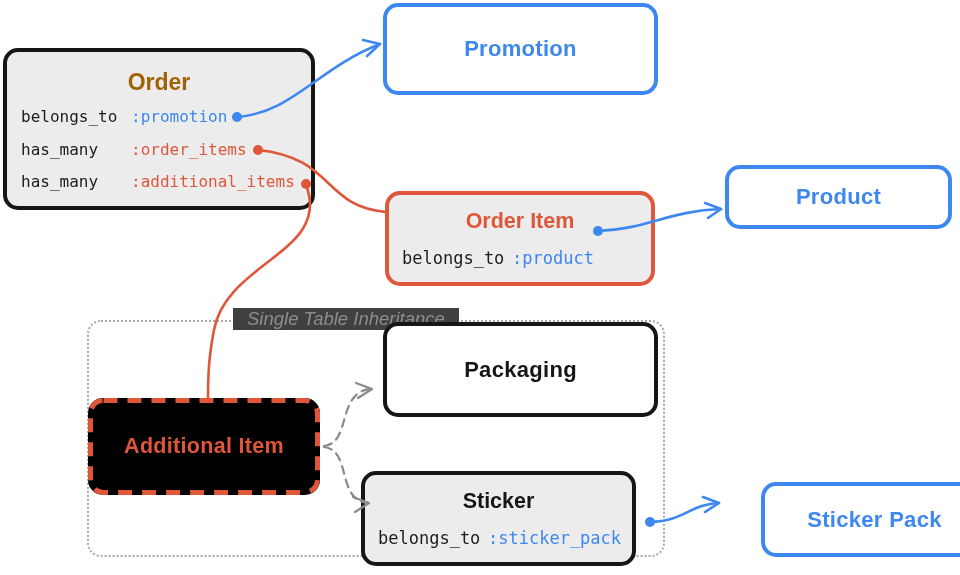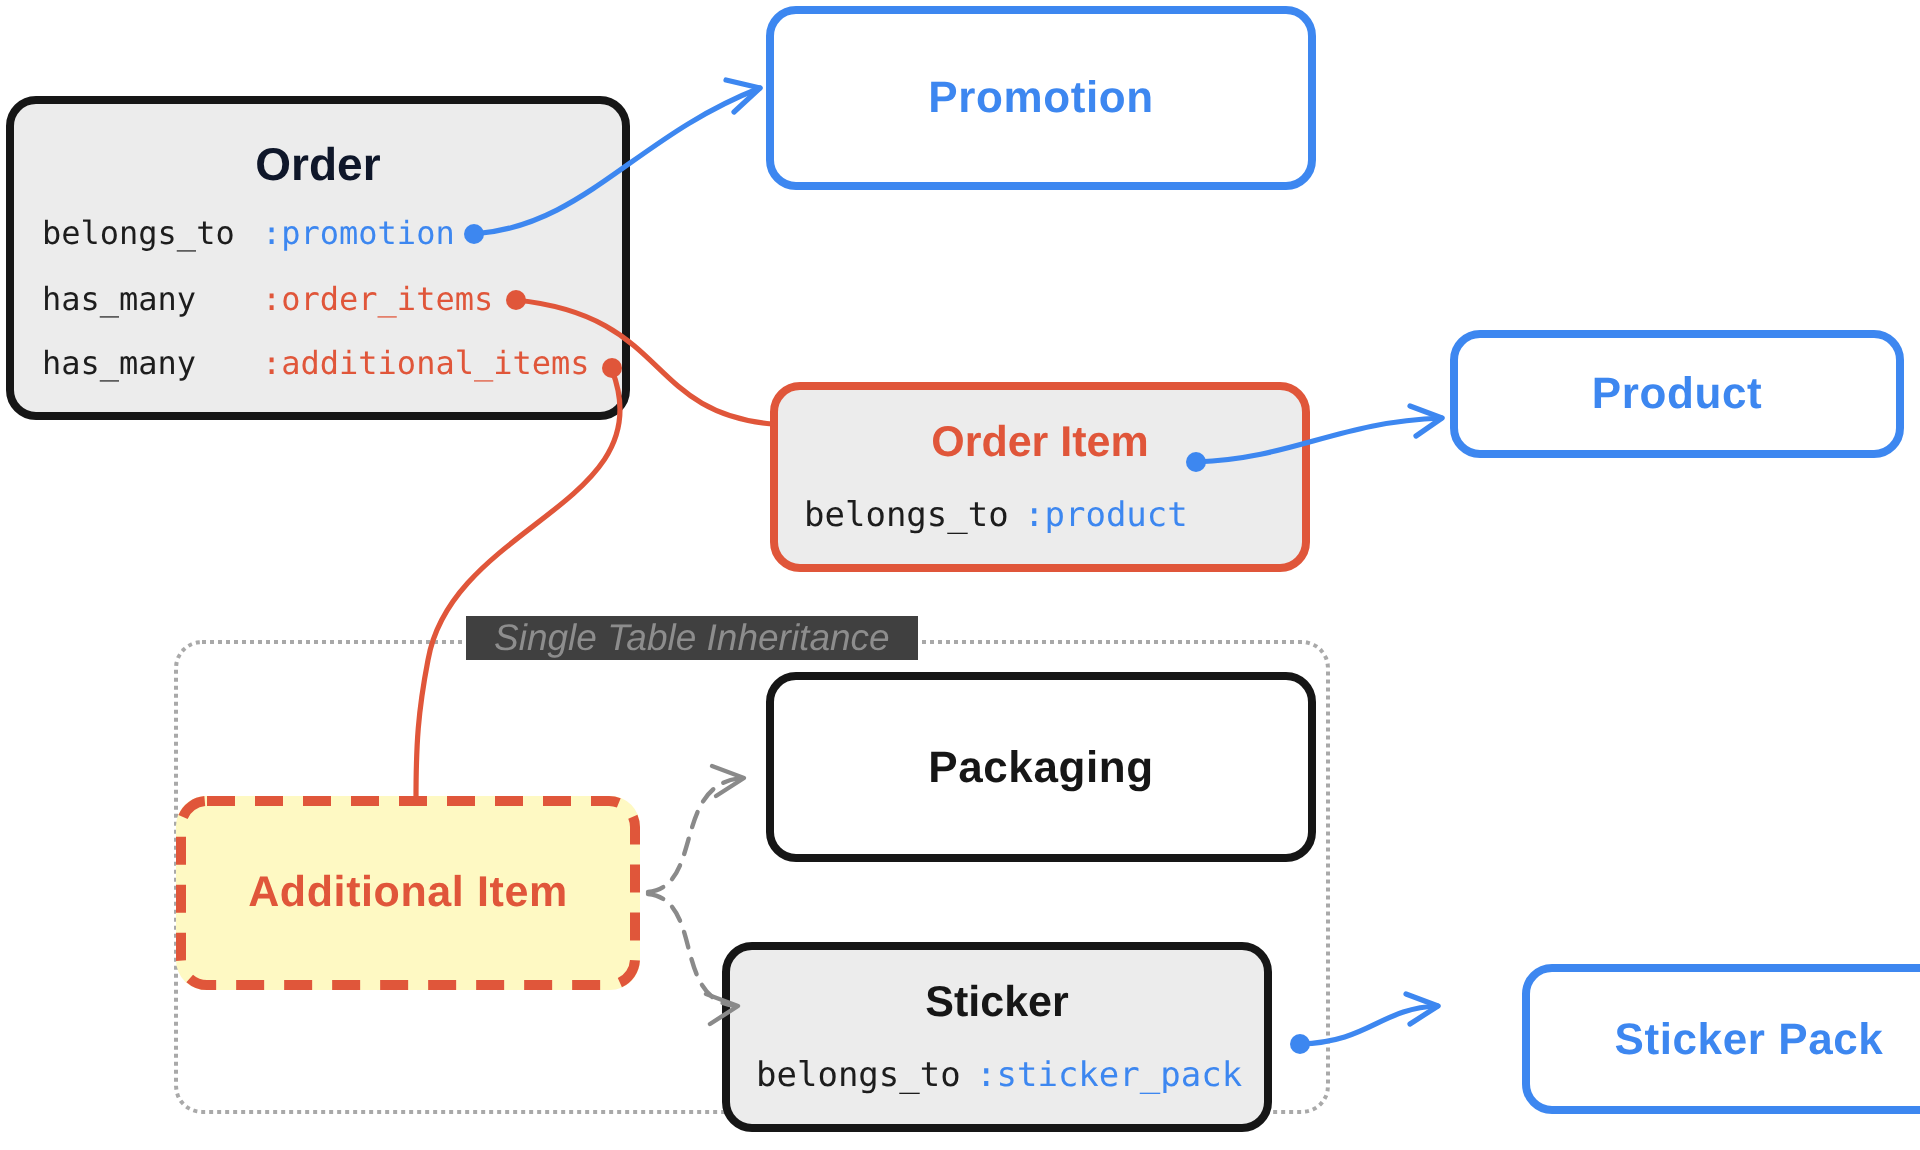--- a/index.html
+++ b/index.html
@@ -33,21 +33,21 @@
     letter-spacing: 0.3px;
     text-align: right;
   }
   .txt-blue   { color: #3d87f0; }
   .txt-orange { color: #e0563a; }
   .txt-black  { color: #161616; }
 
   
   #order-node .node-title {
     position: absolute; top: 17px; left: 0; right: 0;
-    text-align: center; font-size: 23px; font-weight: 700; color: #0f172a;
+    text-align: center; font-size: 23px; font-weight: 700; color: #a16207;
   }
   #order-node .assoc-rows {
     position: absolute; top: 49px; left: 14px; right: 6px;
     font-family: "DejaVu Sans Mono", monospace;
     font-size: 16px; line-height: 32.5px; color: #1d1d1d;
     white-space: nowrap;
   }
   .assoc-row .macro { display: inline-block; width: 110px; }
 
   
@@ -69,21 +69,21 @@
     z-index: 0;
   }
   #sti-label {
     position: absolute; top: -14px; left: 144px;
     background: #404040; padding: 0 14px;
     font-size: 18.5px; font-style: italic; color: #8d8d8d;
     white-space: nowrap; z-index: 2;
   }
 
   
-  #additional-item-node { background: #fef9c3; border-radius: 15px; }
+  #additional-item-node { background: #000000; border-radius: 15px; text-decoration: underline; }
   #additional-item-node .center-label { font-size: 21.5px; }
 
   #edges-overlay {
     position: absolute; left: 0; top: 0; z-index: 5;
     pointer-events: none;
   }
 </style>
 </head>
 <body>
 
@@ -120,21 +120,21 @@
   </div>
 
   <div id="sti-group">
     <div id="sti-label">Single Table Inheritance</div>
   </div>
 
   <div id="additional-item-node" class="node" style="left:88px; top:398px; width:232px; height:97px;">
     <div class="center-label txt-orange">Additional Item</div>
   </div>
 
-  <div class="node fill-white bd-black" style="left:383px; top:336px; width:275px; height:95px;">
+  <div class="node fill-white bd-black" style="left:383px; top:322px; width:275px; height:95px;">
     <div class="center-label txt-black">Packaging</div>
   </div>
 
   <div class="node node-sm fill-gray bd-black" style="left:361px; top:455px; width:275px; height:95px;margin-top:16px;">
     <div class="node-title txt-black">Sticker</div>
     <div class="assoc-row">
       <span class="macro">belongs_to</span><span class="txt-blue">:sticker_pack</span>
     </div>
   </div>
 

